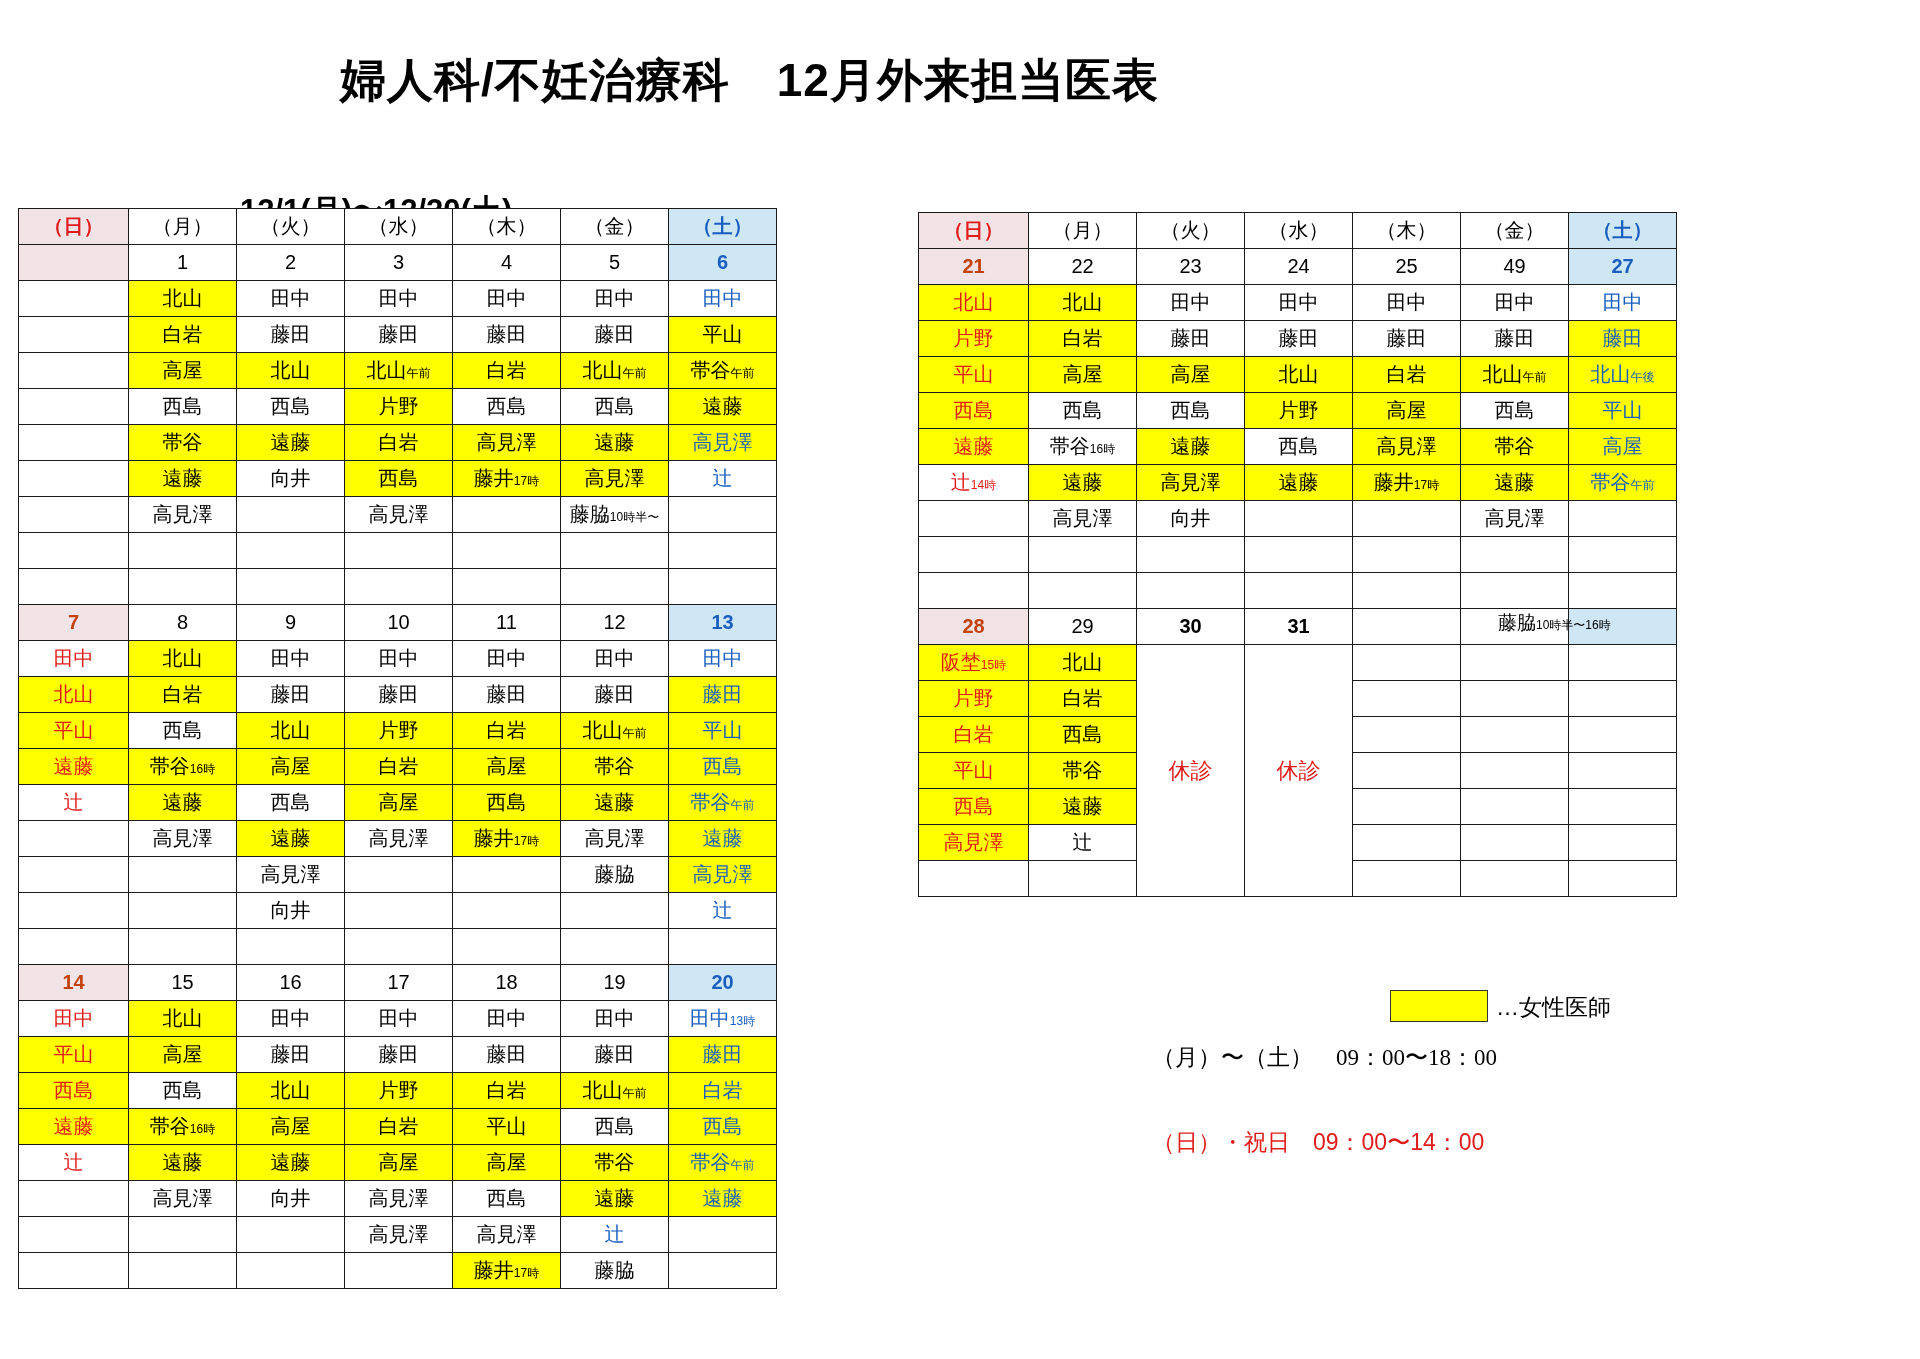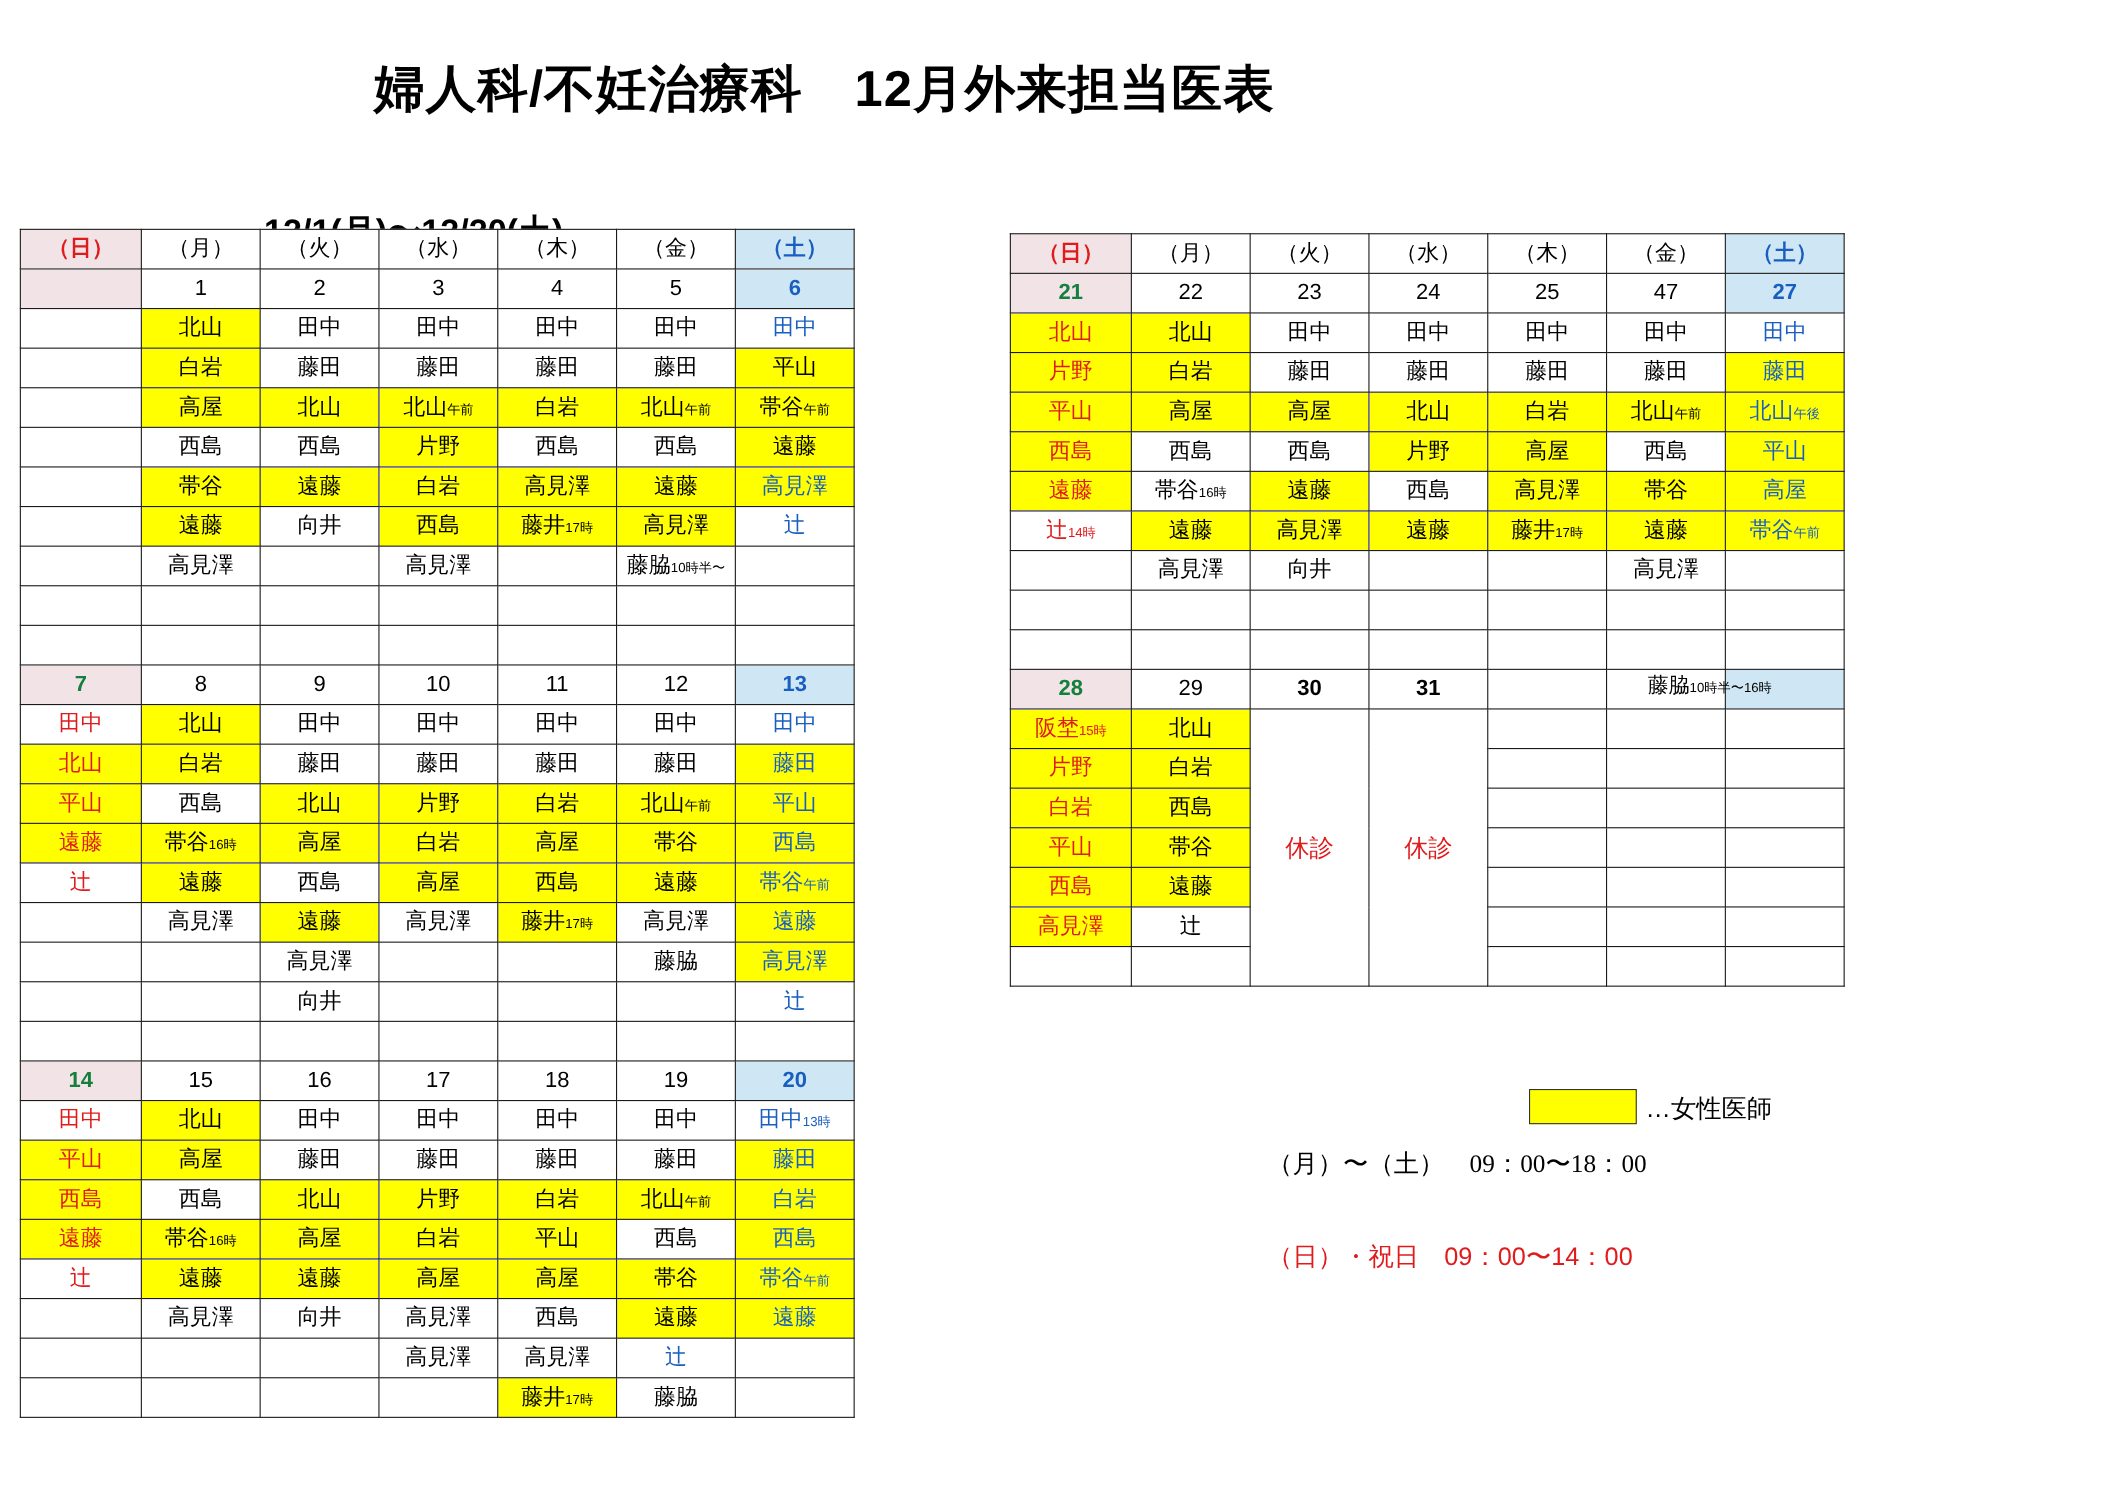--- a/index.html
+++ b/index.html
@@ -66,21 +66,21 @@
     line-height: 1.05;
     overflow: hidden;
     white-space: nowrap;
   }
   
   td.dotted-b { border-bottom: 1px dotted #555; }
 
   .hdr { font-size: 21px; font-weight: normal; }
   .hdr-sun { background: #f2e3e6; color: #e01b1b; font-weight: bold; }
   .hdr-sat { background: #cfe6f5; color: #1a5fbf; font-weight: bold; }
-  .num-sun { background: #f2e3e6; color: #15803d; font-weight: bold; margin-left: 44px; }
+  .num-sun { background: #f2e3e6; color: #c2410c; font-weight: bold; margin-left: 44px; }
   .num-sat { background: #cfe6f5; color: #1a5fbf; font-weight: bold; }
   .num { font-size: 21px; }
   .num-red { color: #000000; font-weight: bold; font-size: 21px; }
 
   .yl  { background: #ffff00; }
   .red { color: #e01b1b; }
   .blu { color: #1a5fbf; }
   .small { font-size: 12px; }
   .cell-txt { display: inline-block; }
   .gap-row td { border: none; height: 14px; background: #fff; }
@@ -414,21 +414,21 @@
             <td class="hdr">（木）</td>
             <td class="hdr">（金）</td>
             <td class="hdr hdr-sat">（土）</td>
           </tr>
           <tr>
             <td class="num-sun">21</td>
             <td class="num">22</td>
             <td class="num">23</td>
             <td class="num">24</td>
             <td class="num">25</td>
-            <td class="num">47</td>
+            <td class="num">49</td>
             <td class="num-sat">27</td>
           </tr>
           <tr>
             <td class="yl red dotted-b"><span class="cell-txt">北山</span></td>
             <td class="yl dotted-b"><span class="cell-txt">北山</span></td>
             <td class="dotted-b"><span class="cell-txt">田中</span></td>
             <td class="dotted-b"><span class="cell-txt">田中</span></td>
             <td class="dotted-b"><span class="cell-txt">田中</span></td>
             <td class="dotted-b"><span class="cell-txt">田中</span></td>
             <td class="blu dotted-b"><span class="cell-txt">田中</span></td>

